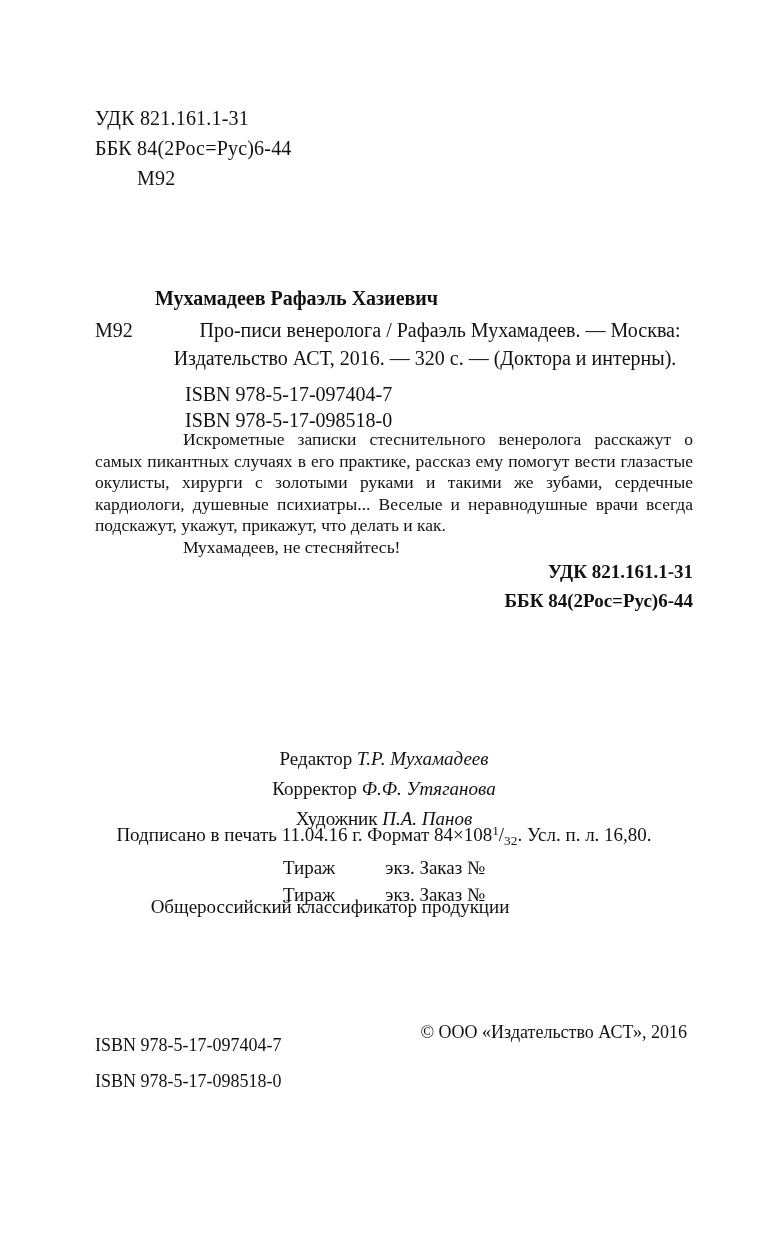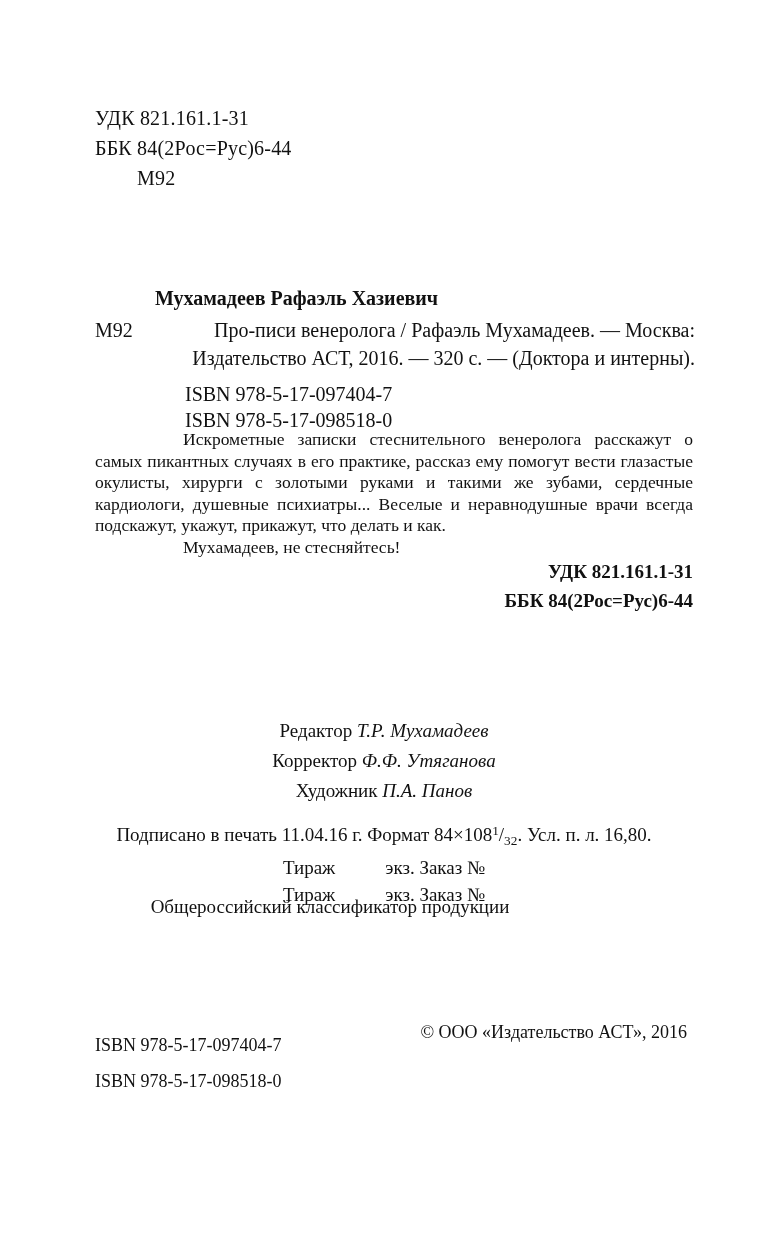--- a/index.html
+++ b/index.html
@@ -22,40 +22,40 @@
   .m92-indent { margin-left: 42px; }
 
   
   .catalog {
     position: absolute; left: 95px; top: 284px; width: 600px;
     font-size: 20px; line-height: 28px;
   }
   .author { margin-left: 60px; font-weight: bold; }
   .entry-wrap { position: relative; margin-top: 1px; }
   .code { position: absolute; left: 0; top: 0; }
-  .entry { margin: 4px 0 0 60px; text-indent: 30px; text-align: right; }
+  .entry { margin: 4px 0 0 60px; text-indent: 30px; text-align: center; }
   .isbns { margin: 9px 0 0 90px; line-height: 26px; }
 
   
   .annotation {
     position: absolute; left: 95px; top: 429px; width: 598px;
     font-size: 17.5px; line-height: 21.5px; text-align: justify;
   }
   .annotation p { margin: 0; text-indent: 88px; }
 
   
   .right-codes {
     position: absolute; left: 95px; top: 557px; width: 598px;
     text-align: right; font-weight: bold;
     font-size: 19px; line-height: 29px;
   }
 
   
   .staff {
-    position: absolute; left: 0; top: 716px; width: 768px;
+    position: absolute; left: 0; top: 744px; width: 768px;
     text-align: center; font-size: 19px; line-height: 30px;
   }
   .staff .person-name { font-style: italic; }
 
   
   .print-block {
     position: absolute; left: 0; top: 817px; width: 768px;
     text-align: center; font-size: 19px; line-height: 27px;
   }
   .print-block sup { font-size: 70%; vertical-align: 6px; }

